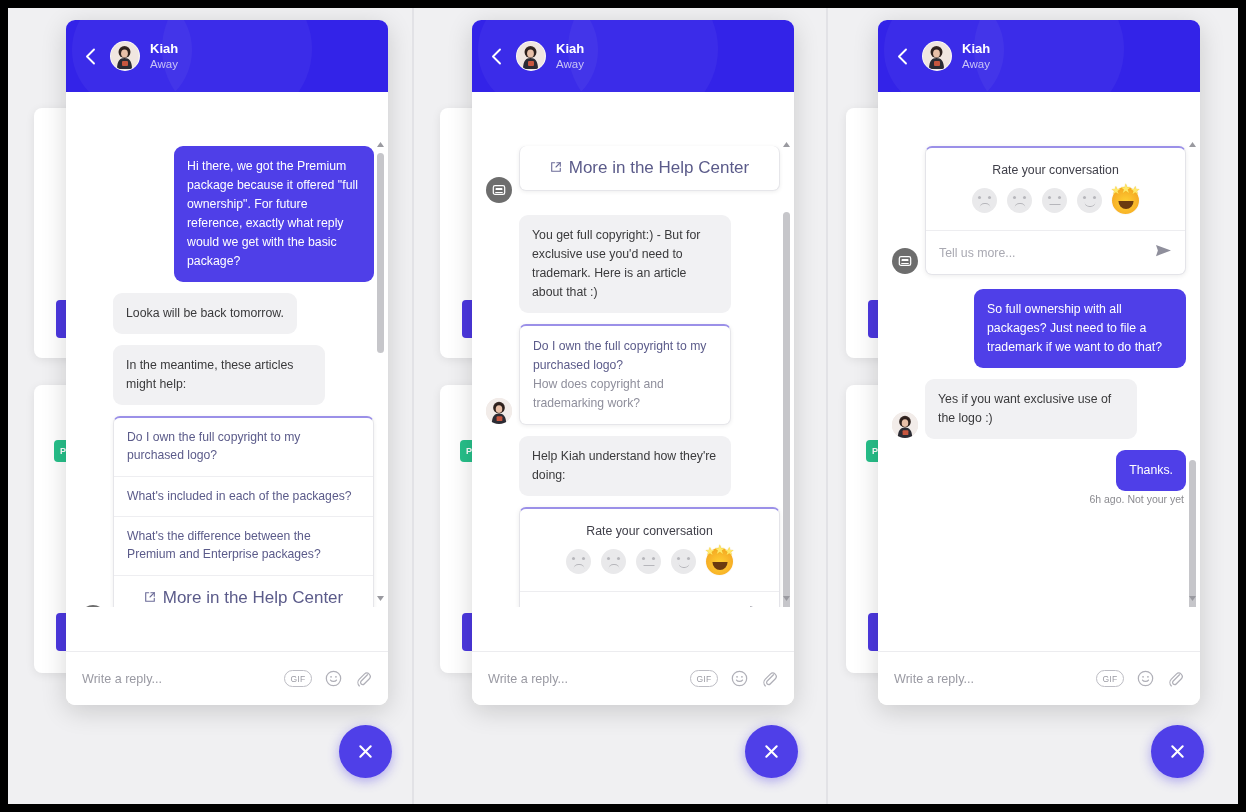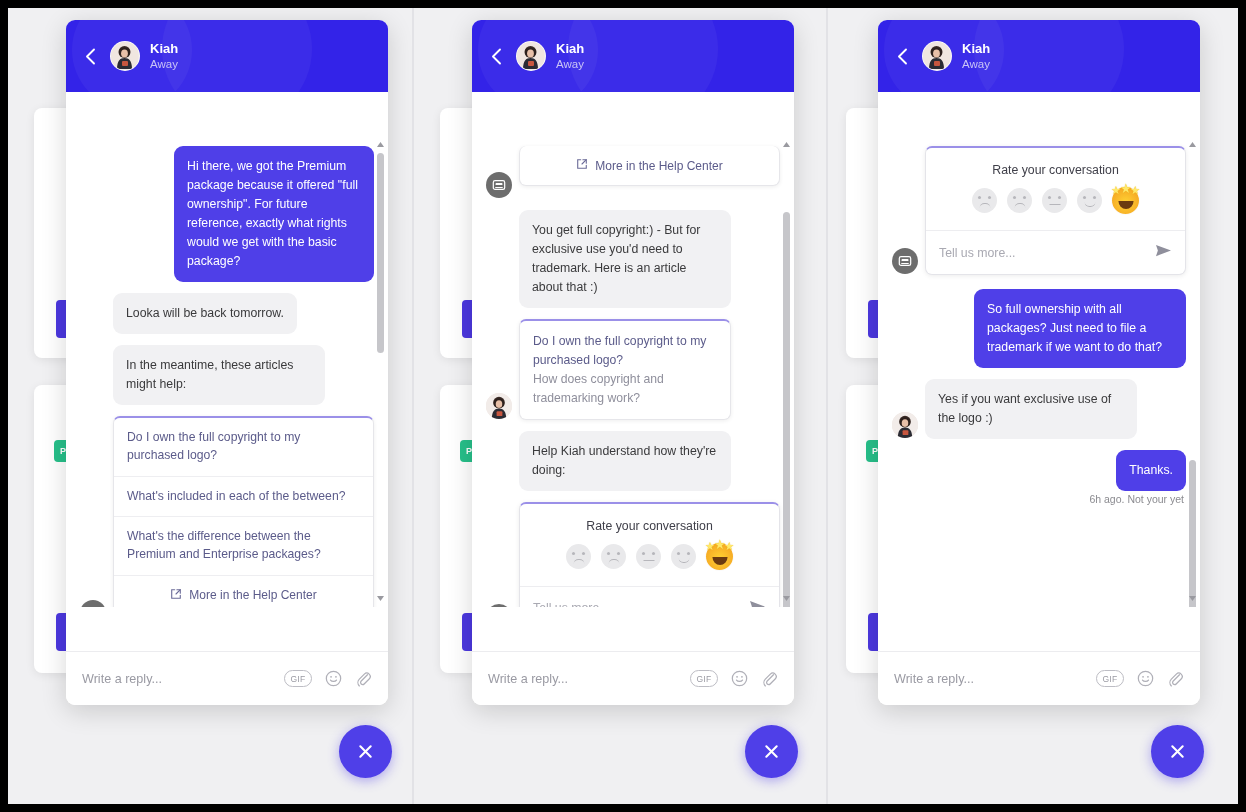--- a/index.html
+++ b/index.html
@@ -187,21 +187,21 @@
     padding: 11px 13px;
     font-size: 12.2px;
     line-height: 1.45;
     color: #5b5b8a;
     border-bottom: 1px solid #eeeef1;
     cursor: pointer;
   }
   .article-item:last-child { border-bottom: none; }
   .help-center {
     padding: 12px 13px;
-    font-size: 12px;
+    font-size: 17px;
     color: #5b5b8a;
     display: flex;
     align-items: center;
     justify-content: center;
     gap: 7px;
     cursor: pointer;
   }
 
   
   .quote-card {
@@ -450,42 +450,42 @@
         </div>
         <div class="scroll-thumb" style="top:13px; height:200px;"></div>
         <div class="scroll-arrow down">
           <svg width="7" height="5" viewBox="0 0 7 5">
               <path d="M3.5 5 L0 0 L7 0 Z" fill="#9a9aa0"></path>
             </svg>
         </div>
       </div>
 
       <div class="msg-row right">
-        <div class="bubble out">Hi there, we got the Premium package because it offered "full ownership". For future reference, exactly what rights would we get with the basic package?</div>
+        <div class="bubble out">Hi there, we got the Premium package because it offered "full ownership". For future reference, exactly what reply would we get with the basic package?</div>
       </div>
       <div class="msg-row left">
         <div class="avatar-spacer"></div>
         <div class="bubble in">Looka will be back tomorrow.</div>
       </div>
       <div class="msg-row left">
         <div class="avatar-spacer"></div>
         <div class="bubble in wide">In the meantime, these articles might help:</div>
       </div>
 
       <div class="msg-row left">
         <div class="bot-avatar">
           <svg width="14" height="14" viewBox="0 0 16 16">
               <rect x="1.5" y="3" width="13" height="10" rx="2" fill="none" stroke="#fff" stroke-width="1.4"></rect>
               <rect x="4" y="5.8" width="8" height="2.2" rx="1" fill="#fff"></rect>
               <rect x="3.6" y="10.3" width="8.8" height="1.2" rx="0.6" fill="#fff"></rect>
             </svg>
         </div>
         <div class="article-card">
           <div class="article-item">Do I own the full copyright to my purchased logo?</div>
-          <div class="article-item">What's included in each of the between?</div>
+          <div class="article-item">What's included in each of the packages?</div>
           <div class="article-item">What's the difference between the Premium and Enterprise packages?</div>
           <div class="help-center">
             <span>
               <svg width="12" height="12" viewBox="0 0 14 14">
                   <path d="M5.5 2 H2 V12 H12 V8.5" fill="none" stroke="#6b6b98" stroke-width="1.3" stroke-linecap="round"></path>
                   <path d="M8 2 H12 V6" fill="none" stroke="#6b6b98" stroke-width="1.3" stroke-linecap="round" stroke-linejoin="round"></path>
                   <path d="M12 2 L7 7" fill="none" stroke="#6b6b98" stroke-width="1.3" stroke-linecap="round"></path>
                 </svg>
             </span>
             <span>More in the Help Center</span>

